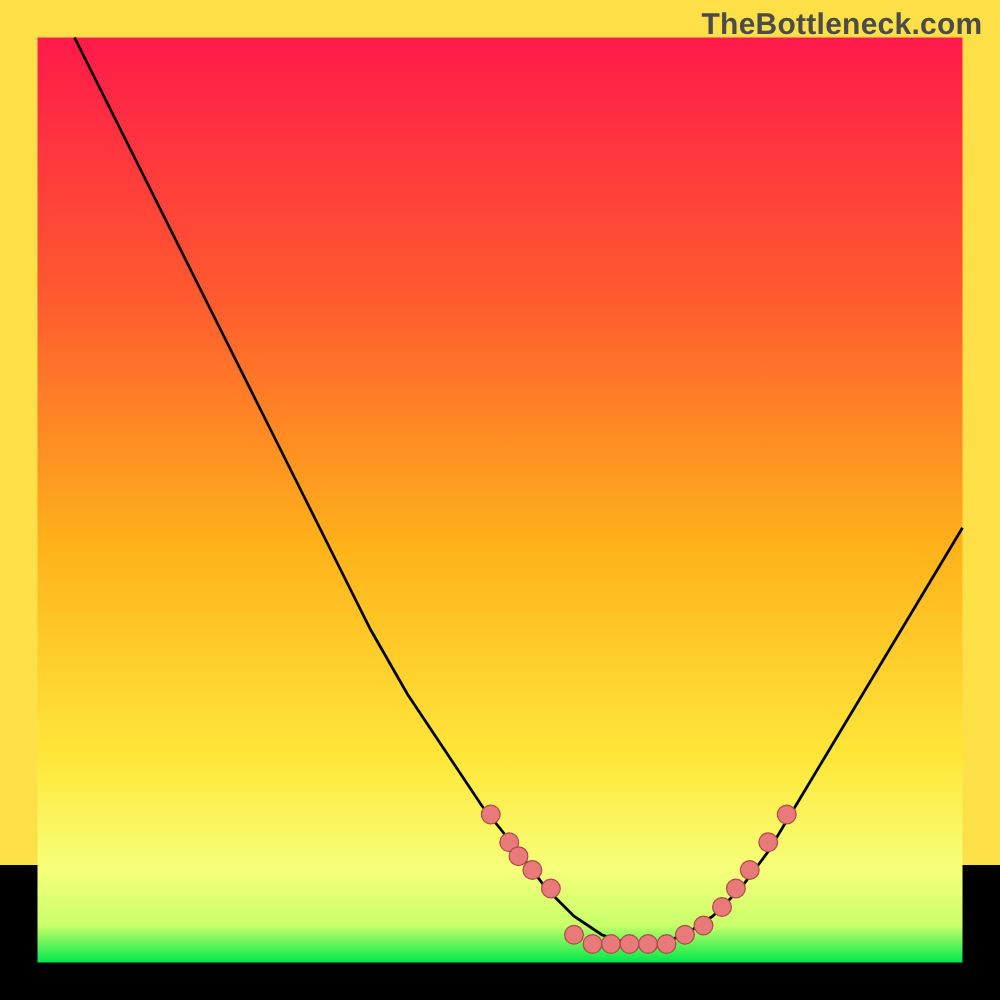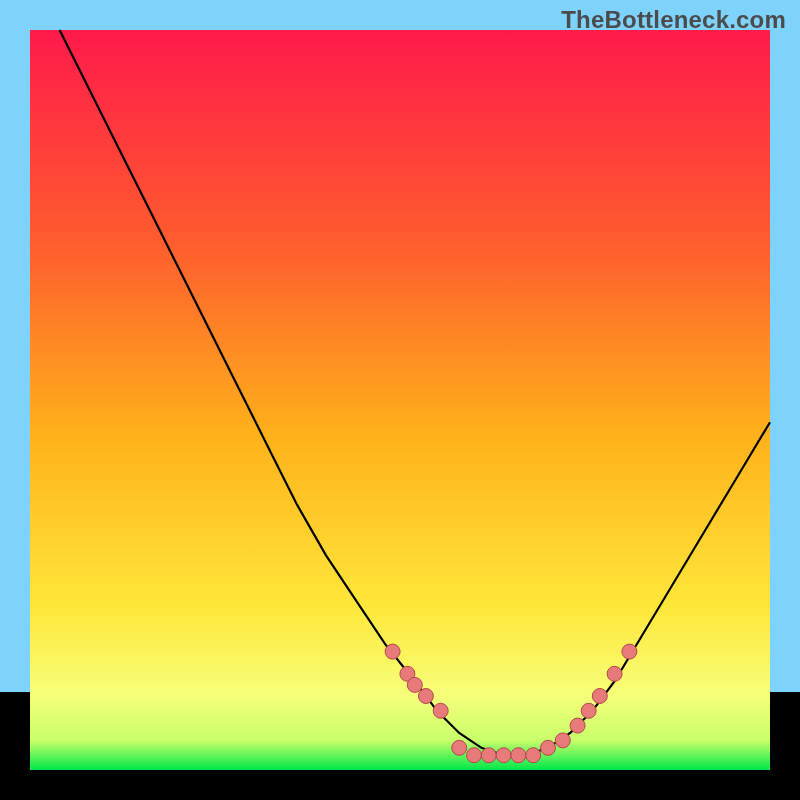--- a/index.html
+++ b/index.html
@@ -8,21 +8,21 @@
     width: 800px;
     height: 800px;
     background: #000;
     font-family: Arial, Helvetica, sans-serif;
     overflow: hidden;
   }
   .frame {
     position: relative;
     width: 800px;
     height: 692px;
-    background: #7dd3fc;
+    background: #fde047;
   }
   .watermark {
     position: absolute;
     top: 6px;
     right: 14px;
     color: #4b4b4b;
     font-size: 24px;
     font-weight: 600;
     letter-spacing: 0.2px;
     user-select: none;

